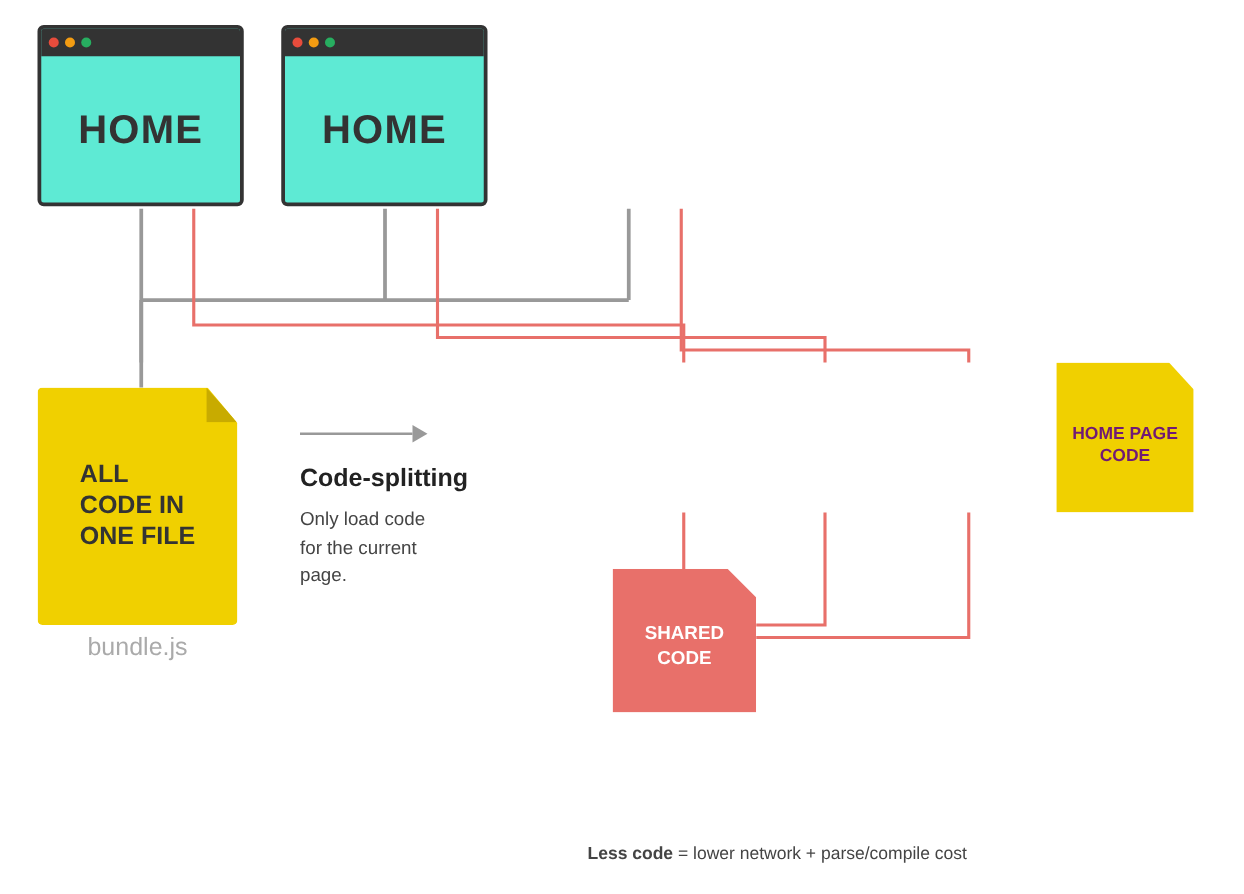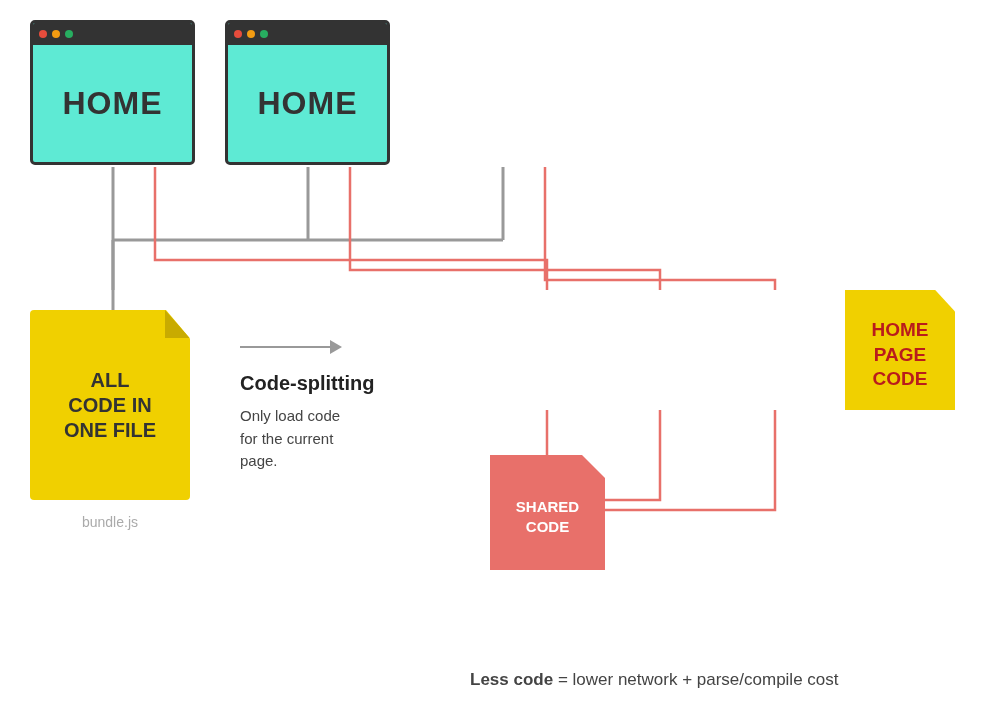--- a/index.html
+++ b/index.html
@@ -98,34 +98,33 @@
       height: 28px;
       background: #c8ab00;
       clip-path: polygon(0 0, 100% 100%, 0 100%);
     }
 
     .file-text {
       position: absolute;
       top: 50%;
       left: 50%;
       transform: translate(-50%, -50%);
-      text-align: center;
       font-size: 20px;
       font-weight: 900;
       color: #333;
       line-height: 1.25;
       white-space: nowrap;
     }
 
     .bundle-label {
       position: absolute;
       bottom: -30px;
       left: 50%;
       transform: translateX(-50%);
-      font-size: 14px;
+      font-size: 20px;
       color: #aaa;
       white-space: nowrap;
     }
 
     
     .middle-text {
       position: absolute;
       top: 340px;
       left: 240px;
       width: 200px;
@@ -185,23 +184,23 @@
       background: #f0d000;
       clip-path: polygon(0 0, 82% 0, 100% 18%, 100% 100%, 0 100%);
       position: relative;
       display: flex;
       align-items: center;
       justify-content: center;
     }
 
     .small-file-text {
       text-align: center;
-      font-size: 19px;
-      font-weight: 900;
-      color: #b91c1c;
+      font-size: 14px;
+      font-weight: 900;
+      color: #701a75;
       line-height: 1.3;
       padding-top: 10px;
     }
 
     
     .shared-file {
       position: absolute;
       top: 455px;
       left: 490px;
       width: 115px;
@@ -225,21 +224,21 @@
       color: #fff;
       line-height: 1.3;
       padding-top: 8px;
     }
 
     
     .bottom-note {
       position: absolute;
       bottom: 25px;
       left: 470px;
-      font-size: 17px;
+      font-size: 14px;
       color: #444;
     }
 
     .bottom-note strong {
       font-weight: 900;
     }
 
     
     .lines-svg {
       position: absolute;

